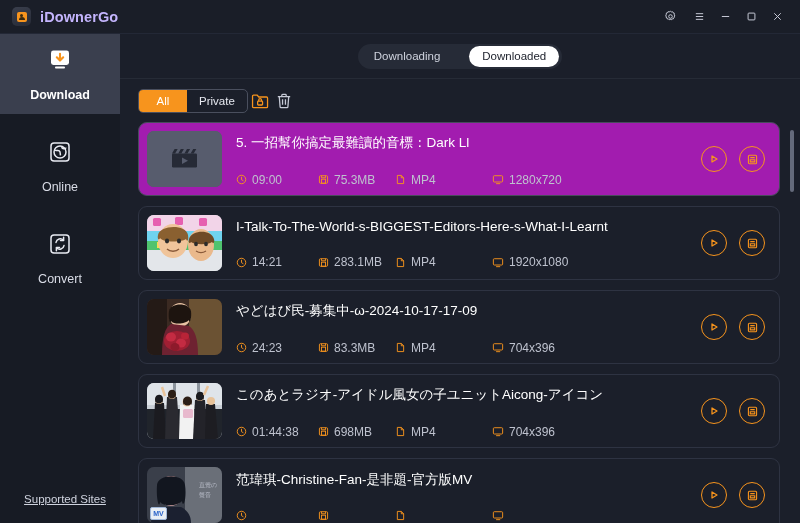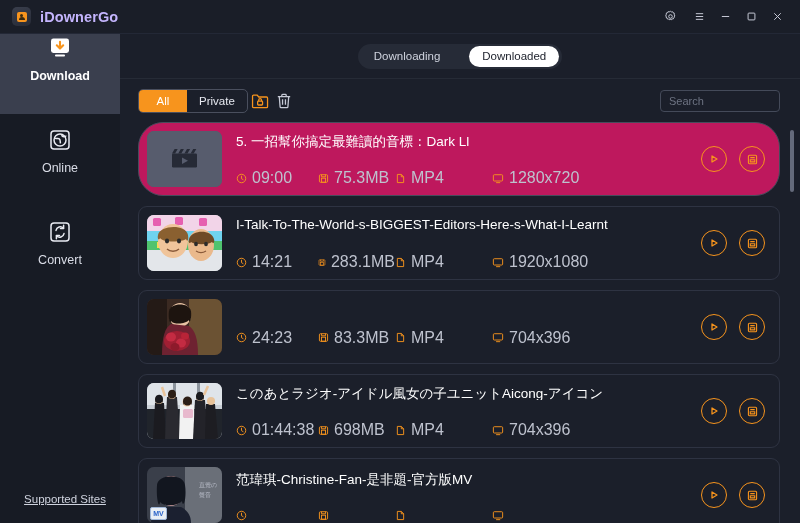--- a/index.html
+++ b/index.html
@@ -69,22 +69,22 @@
   .sidebar {
     width: 120px; flex: 0 0 120px;
     background: #171b24;
     display: flex; flex-direction: column;
     align-items: center;
     position: relative;
   }
   .nav-item {
     width: 120px; height: 80px;
     display: flex; flex-direction: column;
-    align-items: center; 
-    gap: 7px;
+    align-items: center; justify-content: center;
+    gap: 14px;
     color: #e9ebf2;
     font-size: 12.5px;
   }
   .nav-item.active { background: #3a3f4e; }
   .nav-item .label { font-size: 12.5px; font-weight: bold; color:#ffffff; }
   .nav-item:not(.active) .label { font-weight: normal; color:#d9dce6; }
   .nav-icon { width: 28px; height: 28px; display:flex; align-items:center; justify-content:center; }
   .nav-spacer { height: 12px; }
   .supported {
     position: absolute; bottom: 18px; left: 5px; width: 120px;
@@ -167,21 +167,21 @@
   }
   .card {
     height: 74px;
     border: 1px solid #2e3342;
     border-radius: 9px;
     margin-bottom: 10px;
     display: flex; align-items: center;
     padding: 0 14px 0 8px;
     background: transparent;
   }
-  .card.selected { background: #be185d; border-color: #474c5c; border-radius: 25px; }
+  .card.selected { background: #a21caf; border-color: #474c5c; }
   .thumb {
     width: 75px; height: 56px;
     border-radius: 7px;
     flex: 0 0 75px;
     overflow: hidden;
     position: relative;
     background: #2a2e3b;
   }
   .card.selected .thumb { background: #575c6d; }
   .card-body {
@@ -195,21 +195,21 @@
     color: #ffffff; font-size: 13.5px;
     white-space: nowrap; overflow: hidden; text-overflow: clip;
     margin-top: 2px;
   }
   .meta {
     display: flex; align-items: center;
     margin-top: 21px;
     color: #b9bdc9; font-size: 10.5px;
   }
   .meta-item { display: flex; align-items: center; gap: 5px; }
-  .meta-item .mtext { color: #bec2ce; font-size: 16px; text-align: center; }
+  .meta-item .mtext { color: #bec2ce; font-size: 12px; text-align: center; }
   .m-dur { width: 82px; }
   .m-size { width: 77px; }
   .m-fmt { width: 97px; }
   .actions { display: flex; align-items: center; gap: 12px; margin-left: 8px; }
   .circ {
     width: 26px; height: 26px; border-radius: 50%;
     border: 1.6px solid #f7941d;
     display: flex; align-items: center; justify-content: center;
   }
   .scrollbar-track {
@@ -336,23 +336,20 @@
             <path d="M9.6 11.2v-1.3a1.5 1.5 0 0 1 3 0v1.3"></path>
           </svg>
         </div>
         <div class="icon-btn">
           <svg width="20" height="20" viewBox="0 0 22 22" fill="none" stroke="#c6cad6" stroke-width="1.4">
             <path d="M4.2 6.2h13.6"></path>
             <path d="M8.6 6.2V4.6c0-.5.4-.9.9-.9h3c.5 0 .9.4.9.9v1.6"></path>
             <path d="M5.8 6.2l.9 11c0 .6.5 1.1 1.1 1.1h6.4c.6 0 1.1-.5 1.1-1.1l.9-11"></path>
             <path d="M9.4 9.2v6M12.6 9.2v6"></path>
           </svg>
-        </div>
-        <div class="search-box">
-          <input type="text" placeholder="Search" style="">
         </div>
       </div>
 
       <div class="list">
 
         <div class="card selected">
           <div class="thumb">
             <svg class="art" viewBox="0 0 75 56" preserveAspectRatio="none">
               <rect width="75" height="56" fill="#575c6d"></rect>
               <g transform="translate(25,18)">
@@ -495,20 +492,21 @@
               <path d="M22 12c1-8 20-9 22 0 1 8-2 14-2 9-3 4-15 5-18 1-1 4-3-3-2-10z" fill="#1d140f"></path>
               <path d="M24 25c-6 4-9 12-9 31h36c0-16-3-25-9-29z" fill="#6e2231"></path>
               <ellipse cx="30" cy="42" rx="13" ry="10" fill="#a01f33"></ellipse>
               <ellipse cx="24" cy="38" rx="5" ry="4.5" fill="#c42b42"></ellipse>
               <ellipse cx="34" cy="44" rx="5" ry="4.5" fill="#c42b42"></ellipse>
               <ellipse cx="28" cy="48" rx="4.5" ry="4" fill="#8d1a2b"></ellipse>
               <ellipse cx="38" cy="37" rx="4" ry="3.5" fill="#b82437"></ellipse>
             </svg>
           </div>
           <div class="card-body">
+            <div class="card-title">やどはび民-募集中-ω-2024-10-17-17-09</div>
             <div class="meta">
               <div class="meta-item m-dur">
                 <svg width="11" height="11" viewBox="0 0 14 14" fill="none" stroke="#f7941d" stroke-width="1.2">
                     <circle cx="7" cy="7" r="5.4"></circle>
                     <path d="M7 4v3.2l2 1.2" stroke-linecap="round"></path>
                   </svg>
                 <span class="mtext">24:23</span>
               </div>
               <div class="meta-item m-size">
                 <svg width="11" height="11" viewBox="0 0 14 14" fill="none" stroke="#f7941d" stroke-width="1.2">

